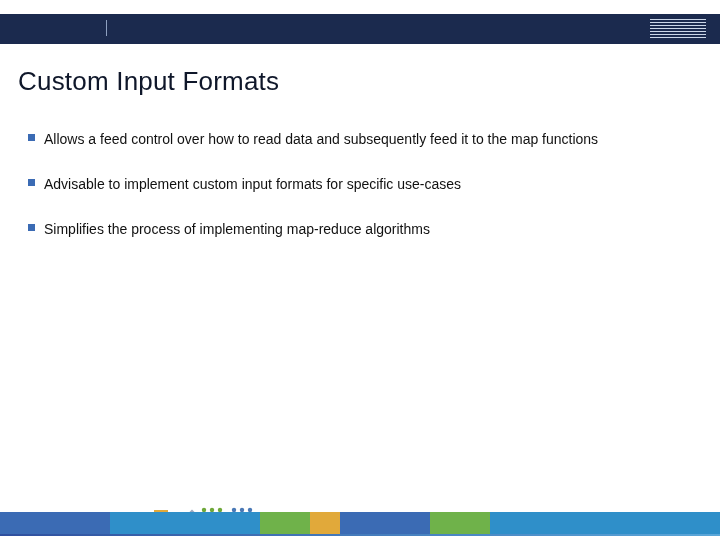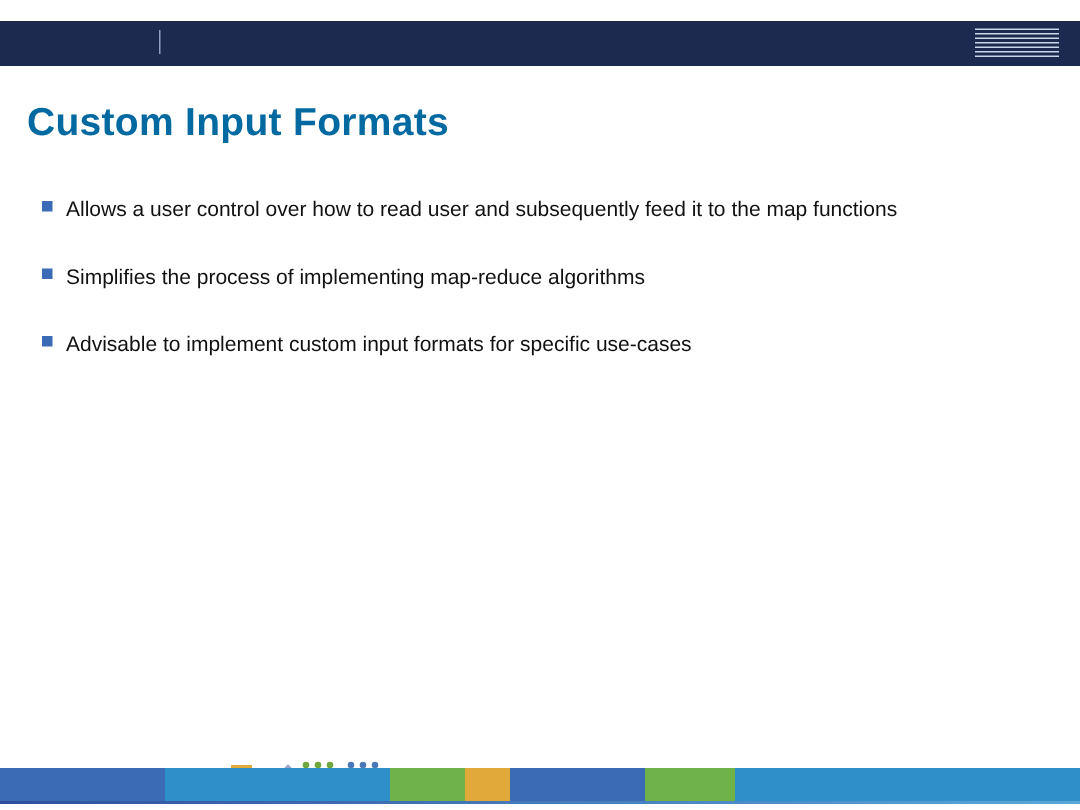--- a/index.html
+++ b/index.html
@@ -47,23 +47,23 @@
     position: absolute;
     left: 0;
     width: 100%;
     height: 1.4px;
     background: #cbd6e8;
   }
   .slide-title {
     position: absolute;
     top: 66px;
     left: 18px;
-    color: #0369a1;
+    color: #0f172a;
     font-size: 26px;
-    font-weight: 700;
+    font-weight: 400;
     letter-spacing: 0.2px;
   }
   .content {
     position: absolute;
     top: 130px;
     left: 28px;
     right: 40px;
   }
   .bullet {
     position: relative;
@@ -126,23 +126,23 @@
     <div class="bar" style="top:9px"></div>
     <div class="bar" style="top:12px"></div>
     <div class="bar" style="top:15px"></div>
     <div class="bar" style="top:18px"></div>
   </div>
 </div>
 
 <div class="slide-title">Custom Input Formats</div>
 
 <div class="content">
-  <div class="bullet">Allows a user control over how to read user and subsequently feed it to the map functions</div>
+  <div class="bullet">Allows a feed control over how to read data and subsequently feed it to the map functions</div>
+  <div class="bullet">Advisable to implement custom input formats for specific use-cases</div>
   <div class="bullet">Simplifies the process of implementing map-reduce algorithms</div>
-  <div class="bullet">Advisable to implement custom input formats for specific use-cases</div>
 </div>
 
 <div class="footer">
 
   <svg class="deco" style="left:108px" width="36" height="30">
     <circle cx="8" cy="22" r="7" fill="#8fbf4f"></circle>
     <circle cx="22" cy="22" r="9" fill="#6fa83a"></circle>
   </svg>
   <svg class="deco" style="left:150px" width="40" height="30">
     <rect x="4" y="10" width="14" height="14" fill="#e1a93a"></rect>

